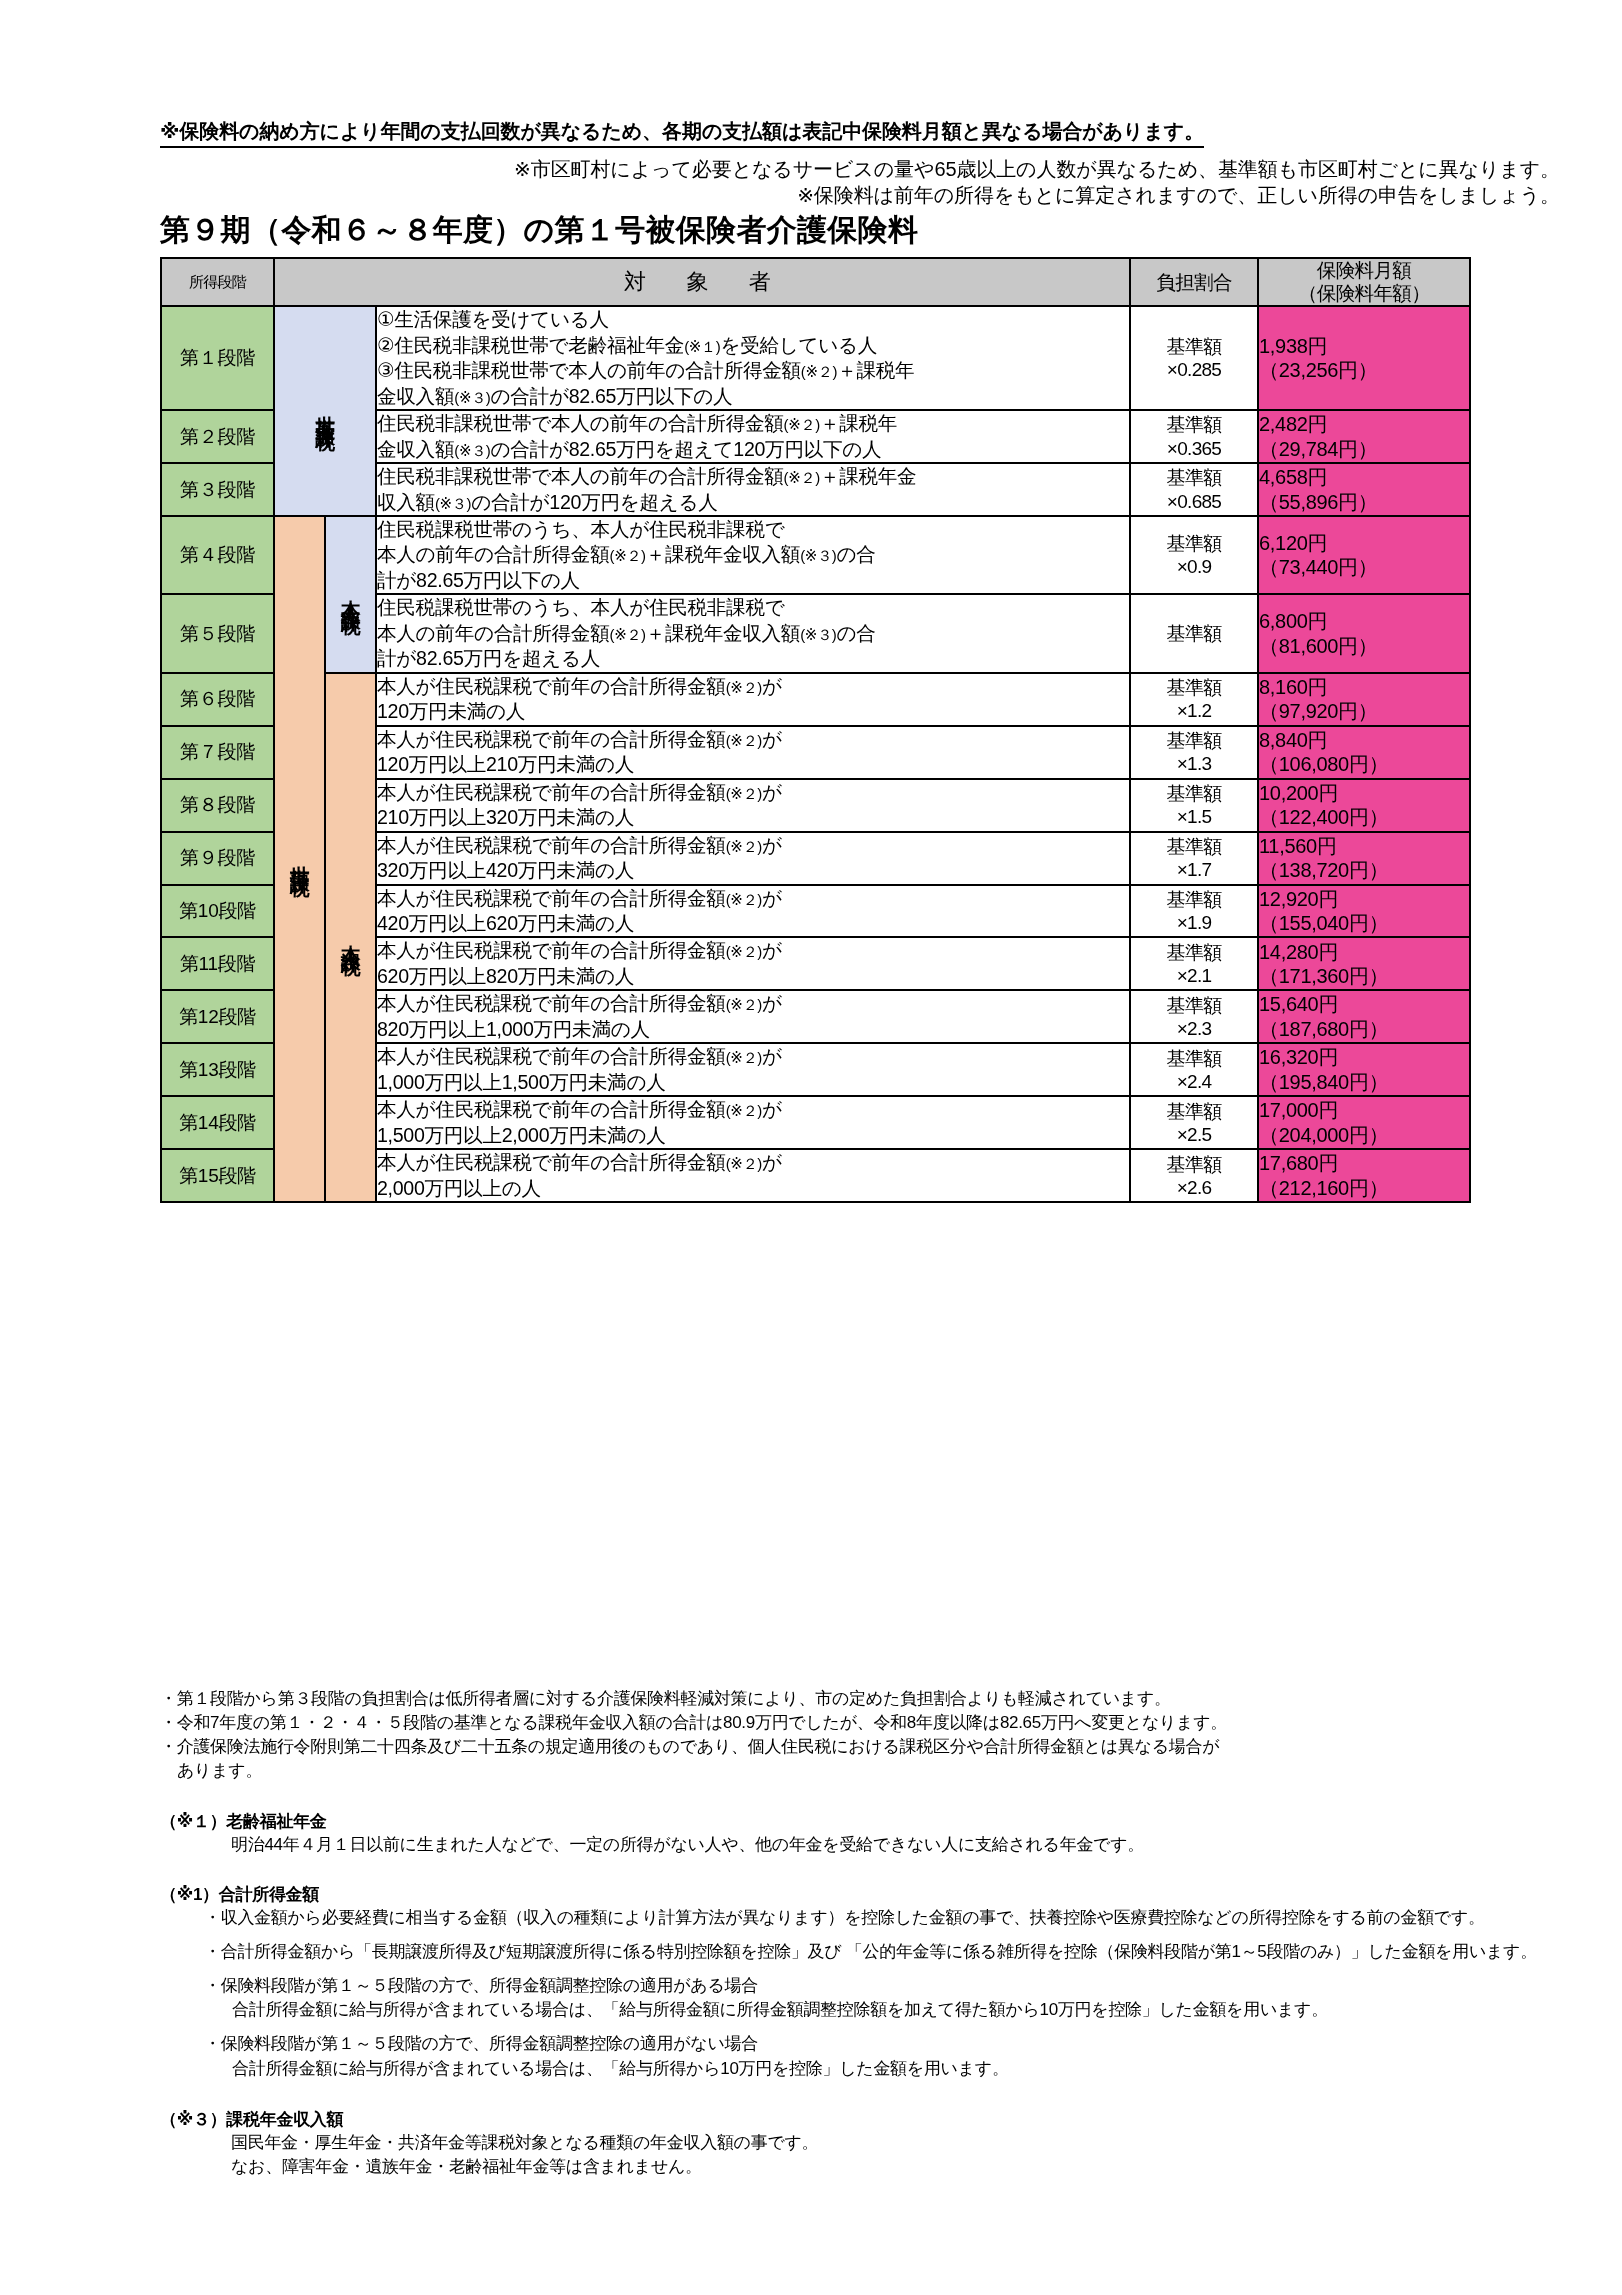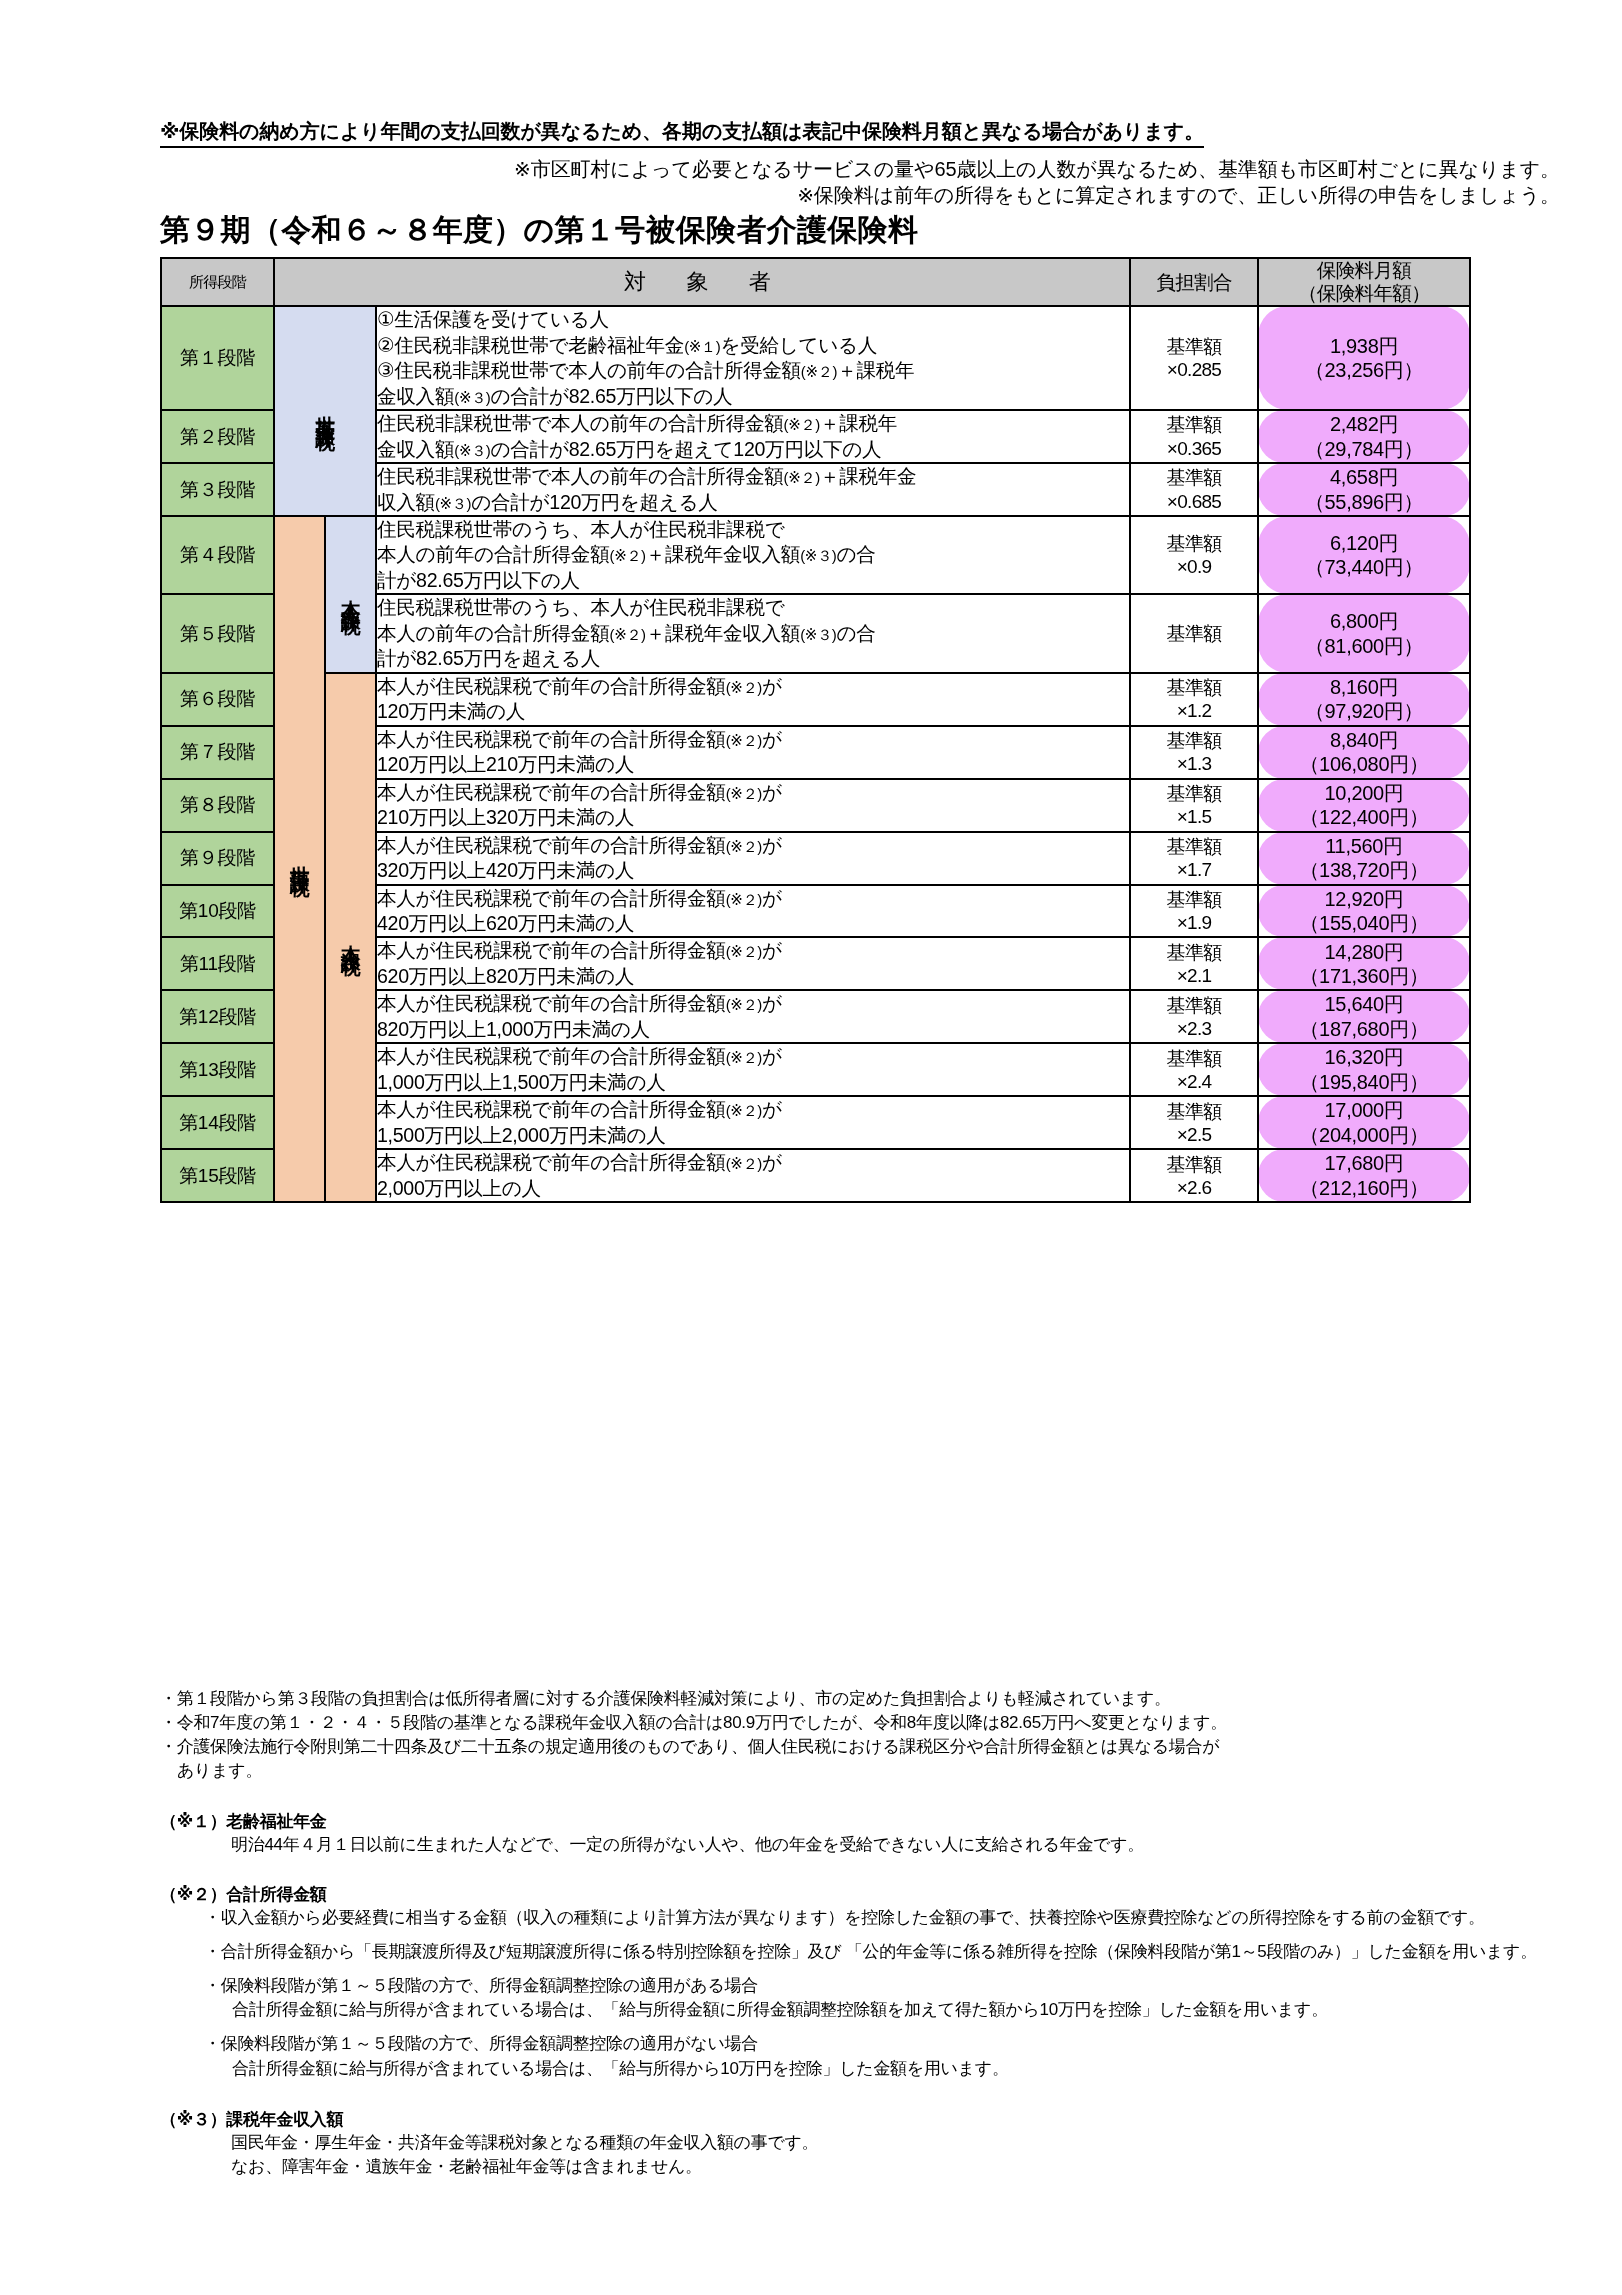--- a/index.html
+++ b/index.html
@@ -69,23 +69,22 @@
   td.target {
     background:#ffffff; text-align:left; font-size:19.6px; line-height:1.30;
     padding:7.9px 6.5px 7.9px 10.5px; letter-spacing:-0.3px;margin-top:31px;
   }
   td.target .sm { font-size:15px; }
   td.rate {
     background:#fff; text-align:center; font-size:19px; line-height:1.22;
     letter-spacing:-0.7px;
   }
   td.amount {
-    background:#f0abfc; text-align:center; font-size:20px; line-height:1.22;
+    background:#ec4899; text-align:left; font-size:20px; line-height:1.22;
     letter-spacing:-0.3px;
-    border-radius:30px;
   }
 
   
   .bottom { position:absolute; left:160px; top:1687px; width:1413px; }
   .note-line {
     font-size:17px; line-height:1.42; white-space:nowrap; letter-spacing:-0.3px;
   }
   .note-cont { padding-left:17px; }
 
   .fn-block { margin-top:26px; }
@@ -324,21 +323,21 @@
     <div class="note-line">・令和7年度の第１・２・４・５段階の基準となる課税年金収入額の合計は80.9万円でしたが、令和8年度以降は82.65万円へ変更となります。</div>
     <div class="note-line">・介護保険法施行令附則第二十四条及び二十五条の規定適用後のものであり、個人住民税における課税区分や合計所得金額とは異なる場合が</div>
     <div class="note-line note-cont">あります。</div>
 
     <div class="fn-block">
       <div class="fn-head">（※１）老齢福祉年金</div>
       <div class="fn-body">明治44年４月１日以前に生まれた人などで、一定の所得がない人や、他の年金を受給できない人に支給される年金です。</div>
     </div>
 
     <div class="fn-block">
-      <div class="fn-head">（※２）合計所得金額</div>
+      <div class="fn-head">（※1）合計所得金額</div>
       <div class="fn-bullet">・収入金額から必要経費に相当する金額（収入の種類により計算方法が異なります）を控除した金額の事で、扶養控除や医療費控除などの所得控除をする前の金額です。</div>
       <div class="sp8"></div>
       <div class="fn-bullet">・合計所得金額から「長期譲渡所得及び短期譲渡所得に係る特別控除額を控除」及び 「公的年金等に係る雑所得を控除（保険料段階が第1～5段階のみ）」した金額を用います。</div>
       <div class="sp8"></div>
       <div class="fn-bullet">・保険料段階が第１～５段階の方で、所得金額調整控除の適用がある場合</div>
       <div class="fn-sub">合計所得金額に給与所得が含まれている場合は、「給与所得金額に所得金額調整控除額を加えて得た額から10万円を控除」した金額を用います。</div>
       <div class="sp8"></div>
       <div class="fn-bullet">・保険料段階が第１～５段階の方で、所得金額調整控除の適用がない場合</div>
       <div class="fn-sub">合計所得金額に給与所得が含まれている場合は、「給与所得から10万円を控除」した金額を用います。</div>
     </div>

